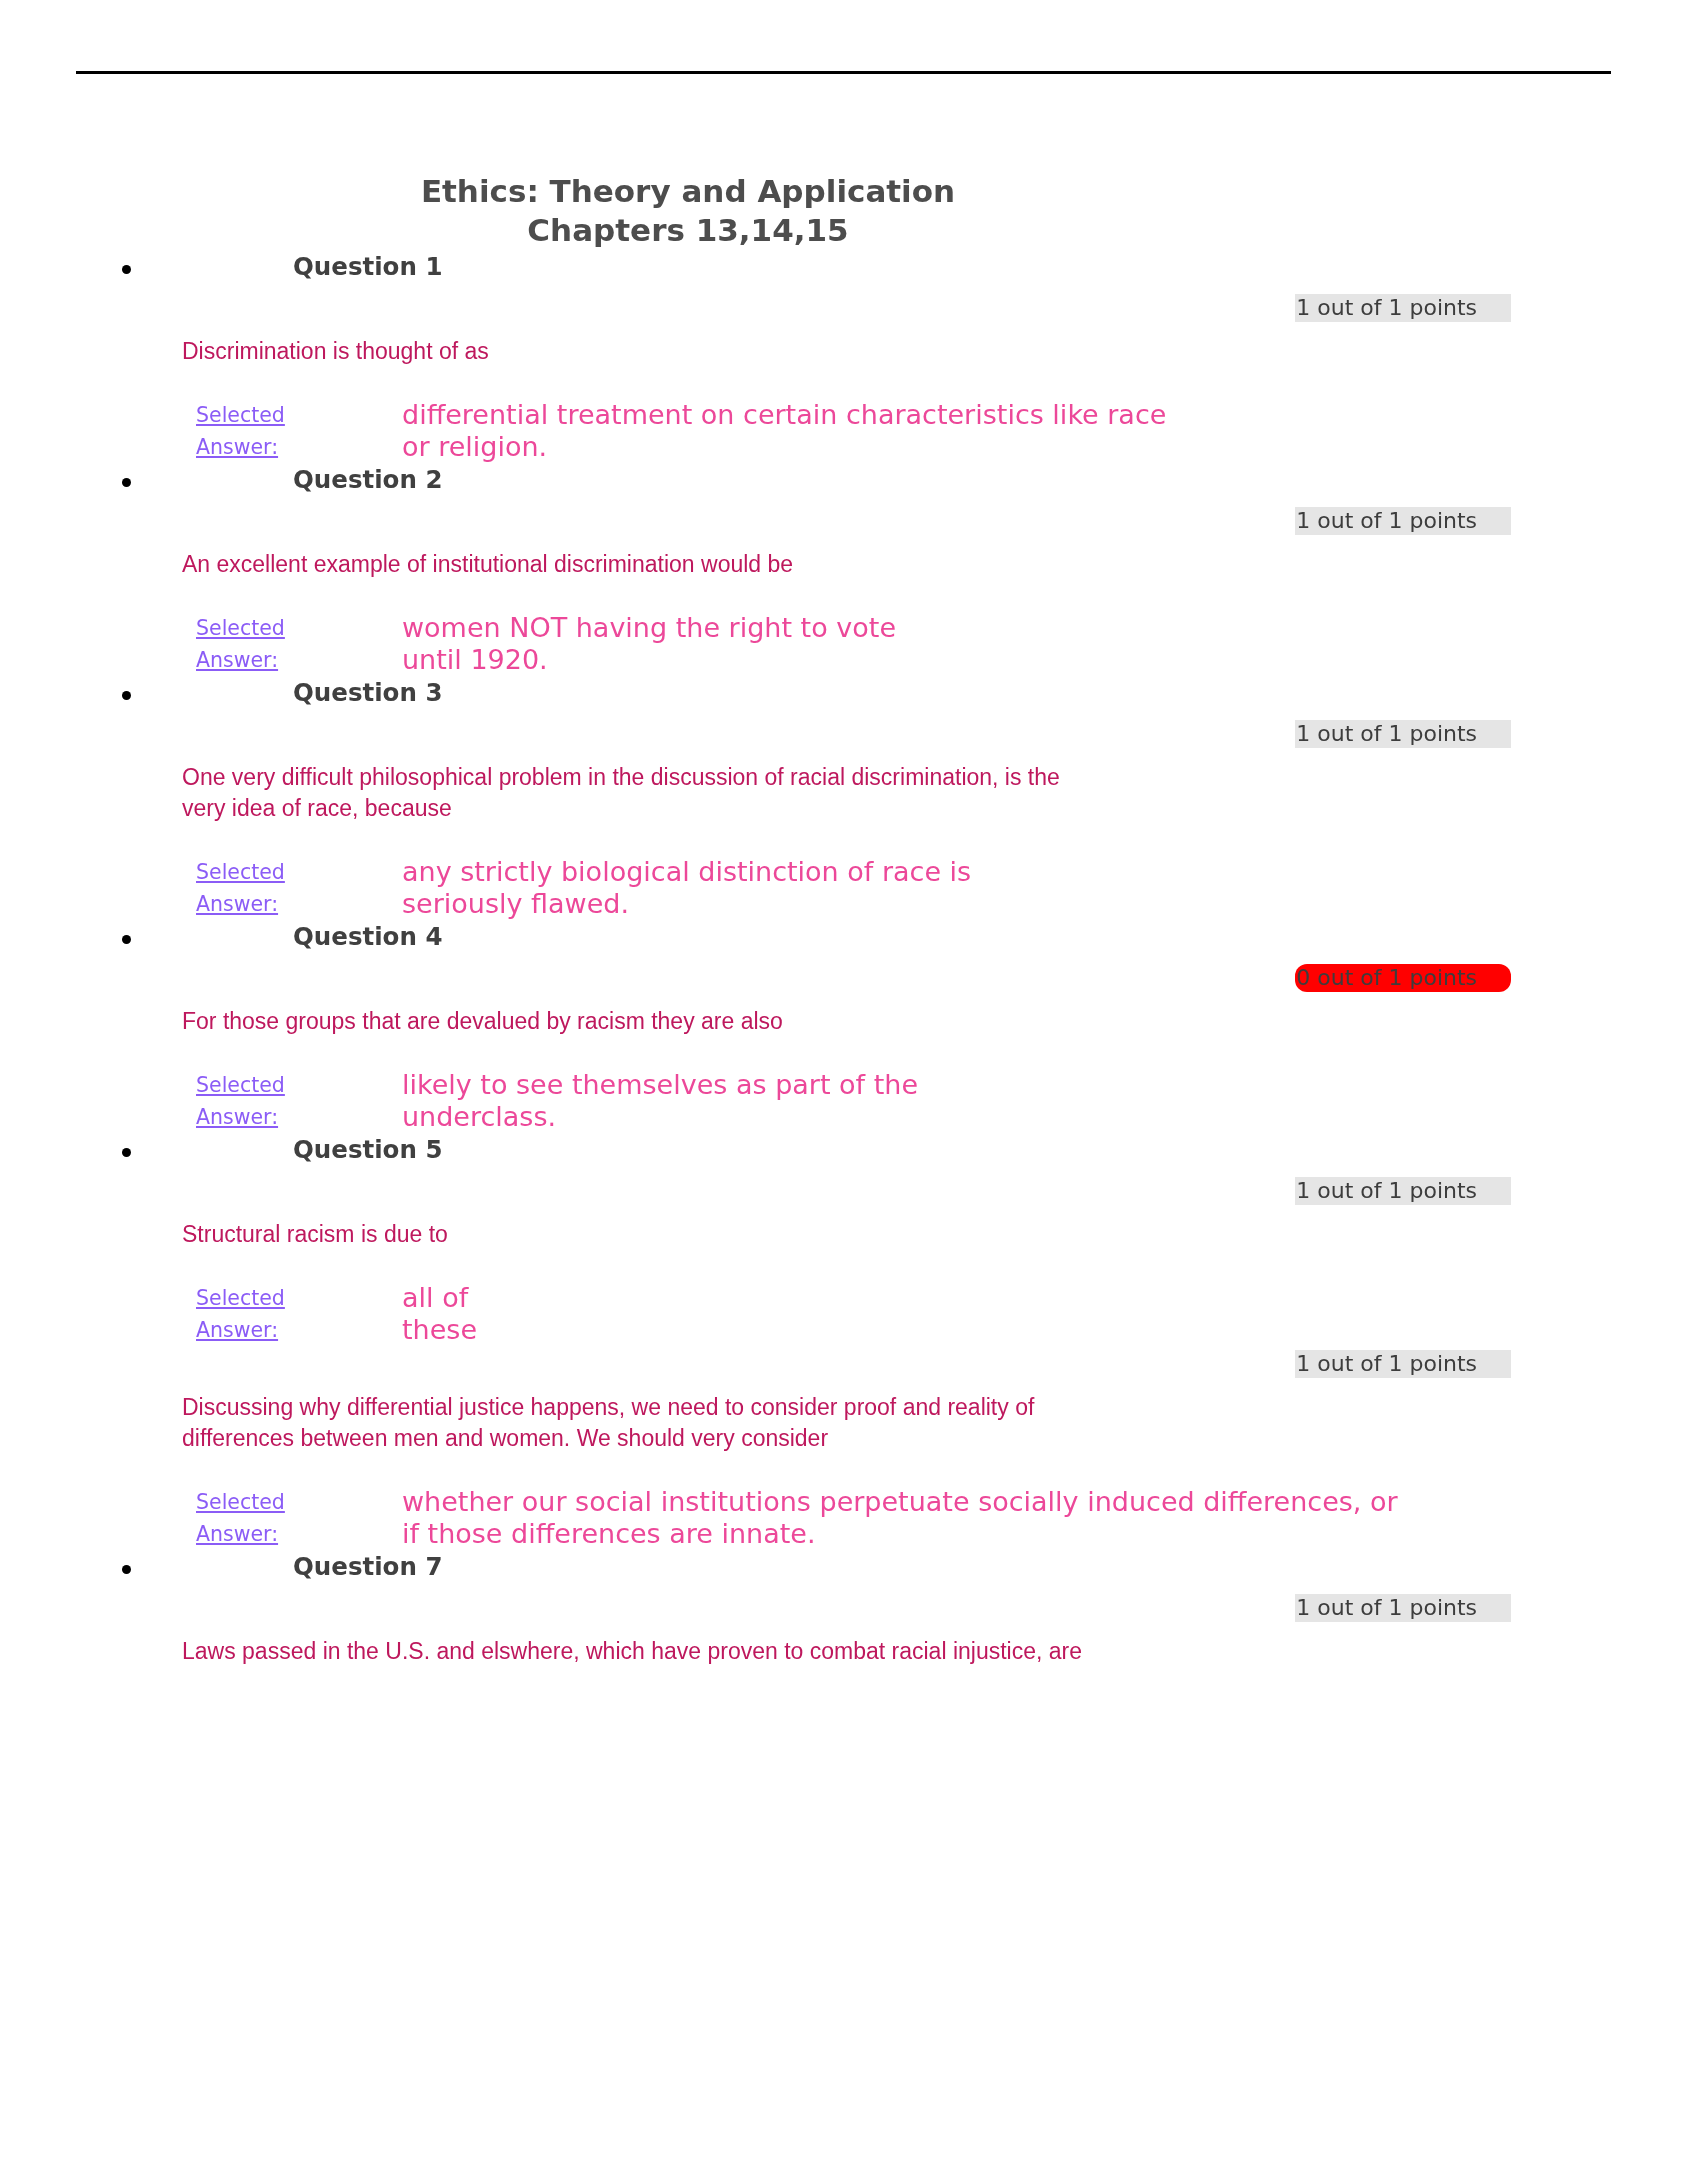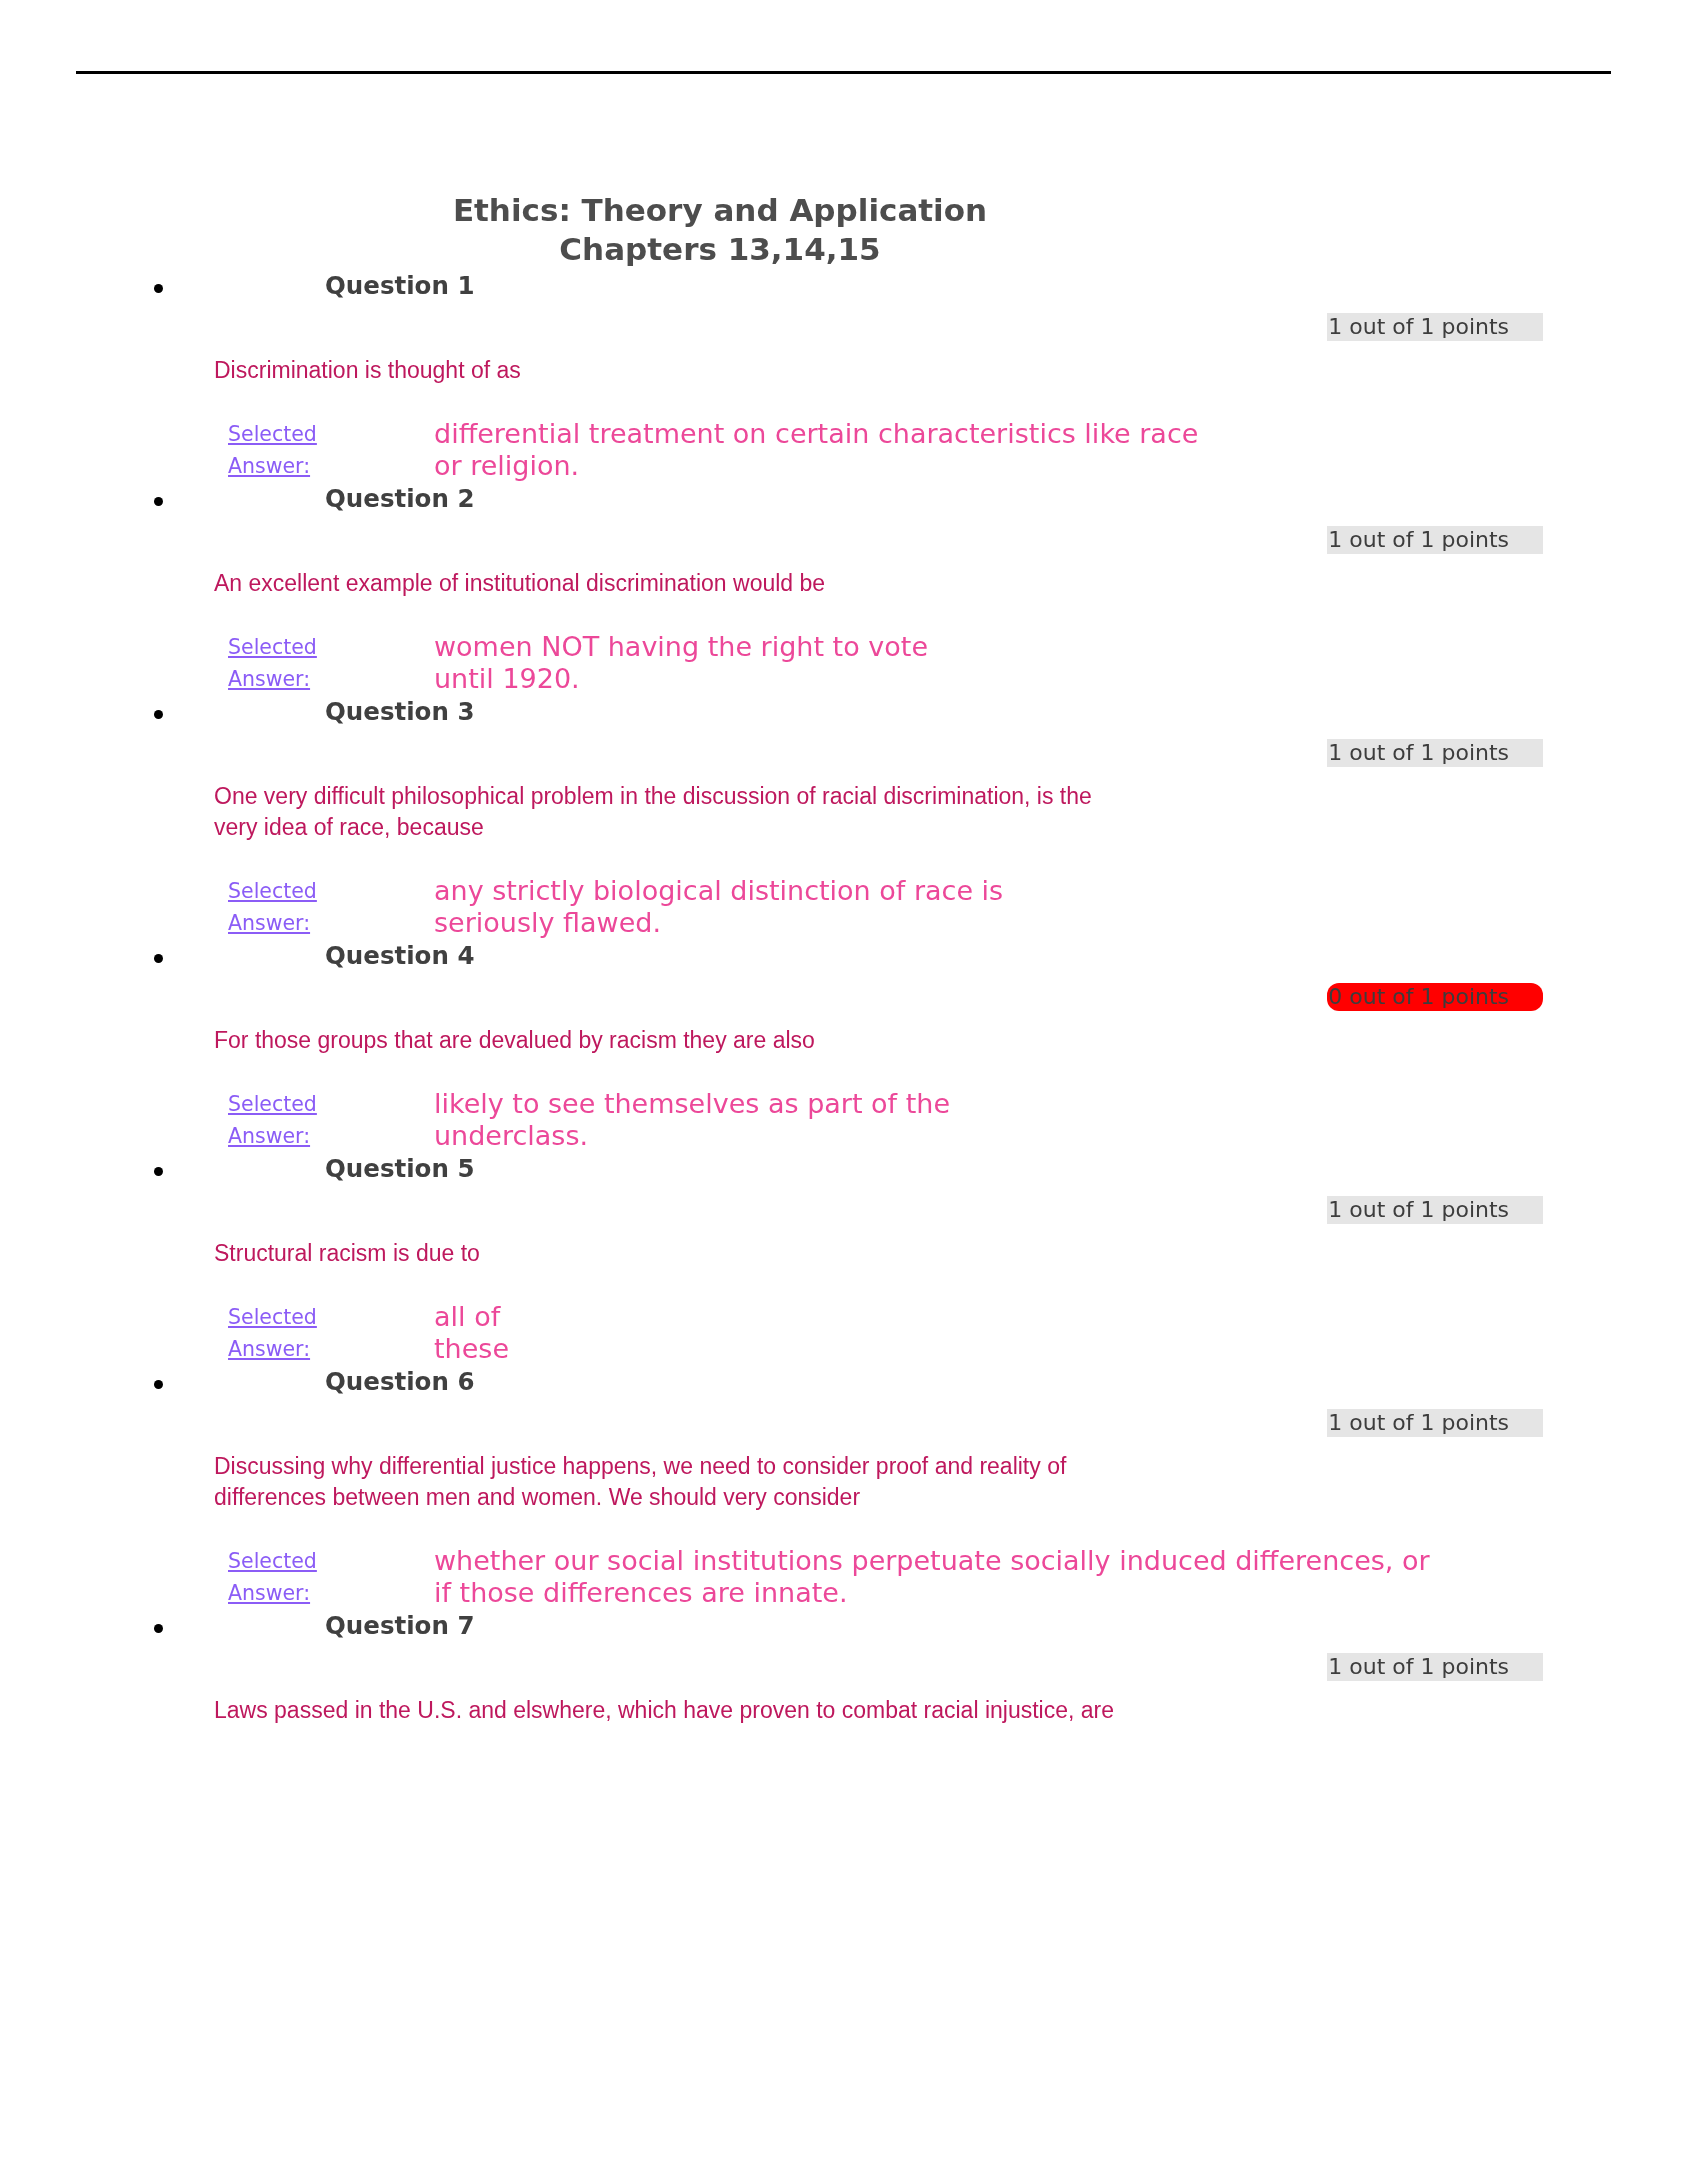--- a/index.html
+++ b/index.html
@@ -29,23 +29,22 @@
     top: 71px;
     width: 1535px;
     height: 2.6px;
     background: #000000;
   }
 
   
   .content {
     position: absolute;
     left: 0;
-    top: 191px;
+    top: 172px;
     width: 1396px;
-    margin-left: 32px;
   }
 
   
   .doc-title {
     text-align: center;
     color: #4d4d4d;
     font-weight: bold;
     font-size: 31px;
     line-height: 39px;
     letter-spacing: 0px;
@@ -260,24 +259,20 @@
               <span class="line">Selected</span>
               <span class="line">Answer:</span>
             </div>
             <div class="answer-value">
               <span class="line">all of</span>
               <span class="line">these</span>
             </div>
           </div>
         </div>
         <div class="question-block">
-          <div class="q-head-row">
-            <span class="q-bullet"></span>
-            <span class="q-title">Question 6</span>
-          </div>
           <div class="q-points-row">
             <span class="points-badge correct">1 out of 1 points</span>
           </div>
           <div class="q-text">
             <span class="line">Discussing why differential justice happens, we need to consider proof and reality of</span>
             <span class="line">differences between men and women. We should very consider</span>
           </div>
           <div class="answer-row">
             <div class="answer-label">
               <span class="line">Selected</span>

